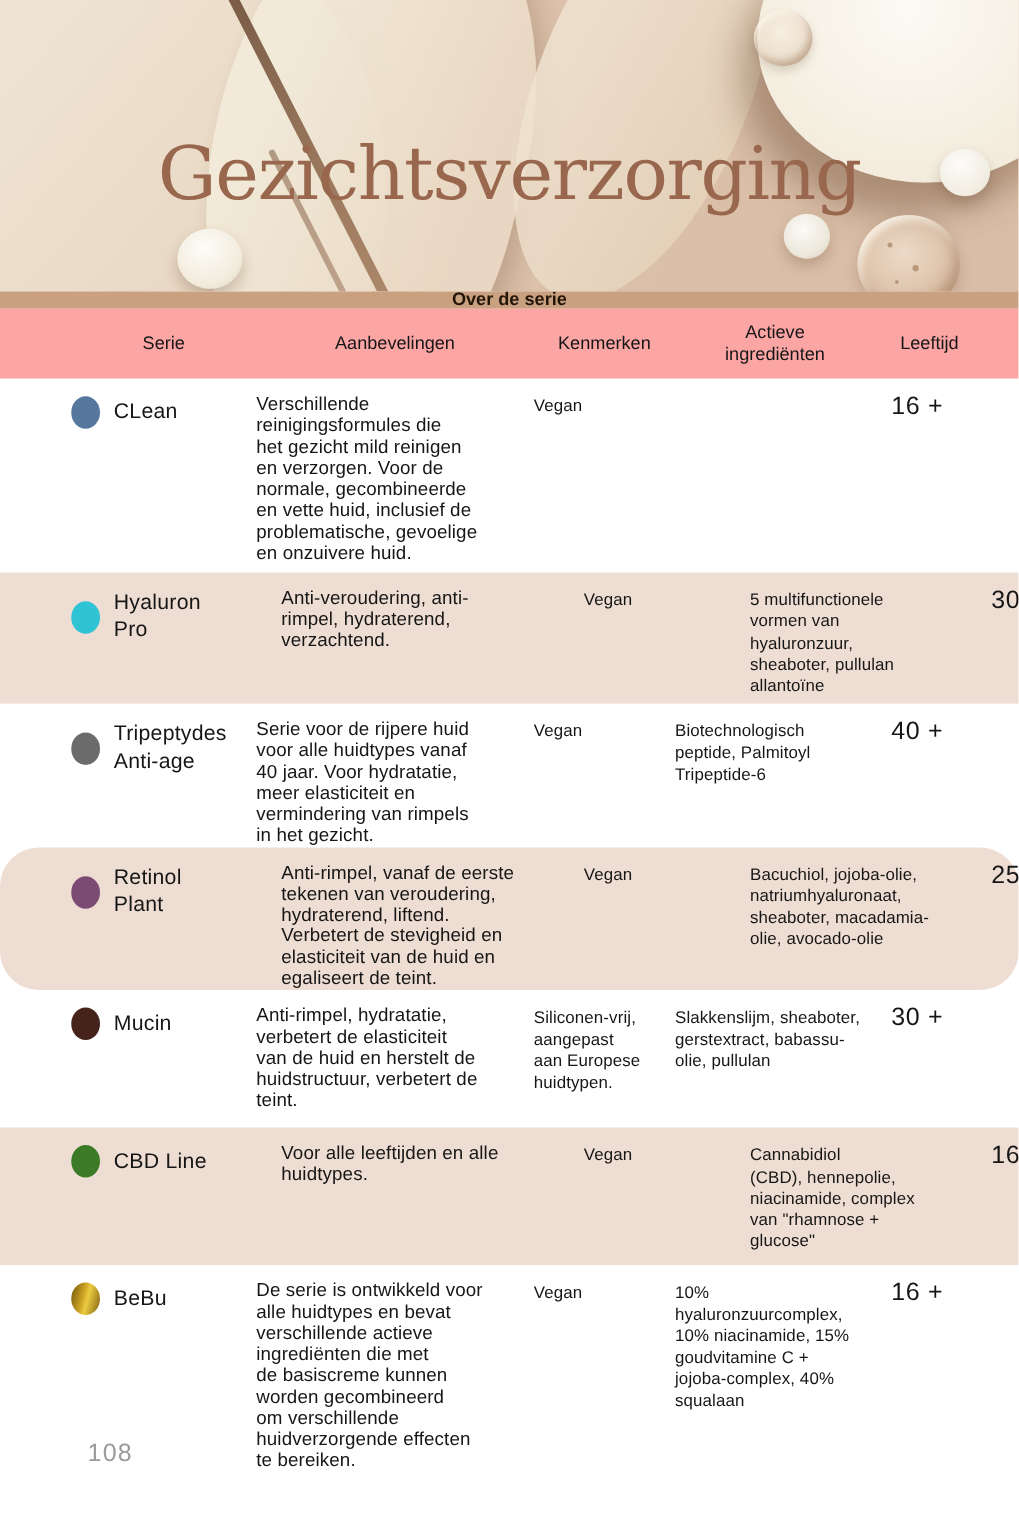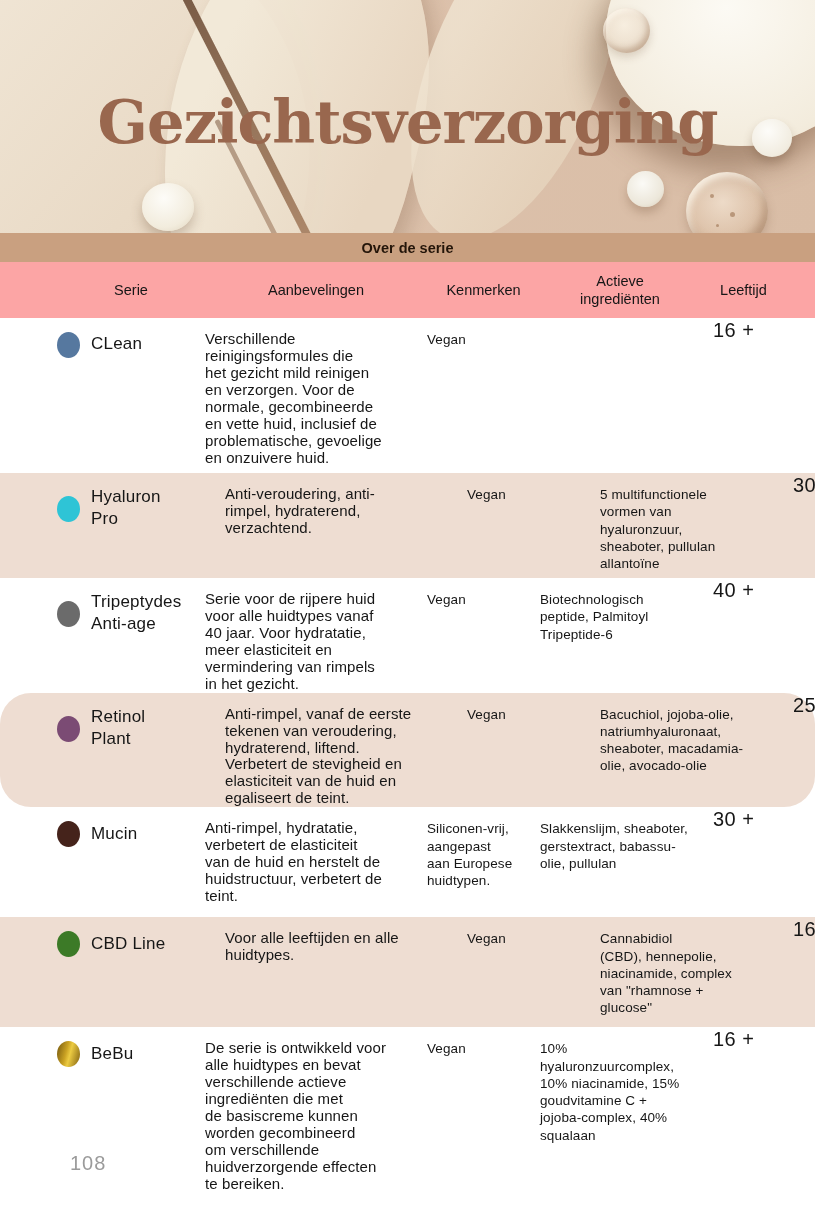--- a/index.html
+++ b/index.html
@@ -102,34 +102,34 @@
     box-shadow:inset -3px -4px 6px rgba(140,100,70,.35), inset 2px 3px 5px rgba(255,250,240,.8), 0 4px 8px rgba(120,85,60,.22);
   }
   .droplet-2 {
     left:686px; top:172px; width:82px; height:78px;
     background:radial-gradient(circle at 45% 38%, rgba(250,238,222,.6) 0%, rgba(226,200,172,.35) 55%, rgba(188,152,120,.55) 100%);
     box-shadow:inset -4px -6px 9px rgba(140,100,70,.4), inset 3px 4px 7px rgba(255,250,240,.85), 0 5px 10px rgba(120,85,60,.25);
   }
   .speck { position:absolute; border-radius:50%; background:#9b7150; opacity:.6; }
   .hero-title {
     position:absolute;
-    left:50%; top:88px;
+    left:50%; top:104px;
     transform:translateX(-50%);
     font-family:"DejaVu Serif","Liberation Serif",serif;
-    font-weight:bold;
+    font-weight:normal;
     font-size:59px;
     letter-spacing:-1px;
     white-space:nowrap;
     color:#99674e;
     text-align:right;
   }
 
   
   .band {
-    width:815px; height:29px;
+    width:815px; height:14px;
     background:#c9a080;
     display:flex; align-items:center; justify-content:center;
     font-size:14.5px; font-weight:bold; color:#241509;
   }
 
   
   .grid-row {
     display:grid;
     grid-template-columns:148px 222px 113px 160px 87px;
     padding-left:57px; padding-right:28px;
@@ -175,21 +175,21 @@
     letter-spacing:.1px;
   }
   .small-cell {
     font-size:13.5px; line-height:1.28;
     white-space:pre-line;
     letter-spacing:.1px;
   }
   .age-cell {
     font-size:20px;
     padding-left:13px;
-    padding-top:1px;
+    padding-top:11px;
     letter-spacing:.5px;
   }
 
   .page-number {
     position:absolute;
     left:70px; top:1152px;
     font-size:20px;
     color:#9b9b9b;
     letter-spacing:1px;
   }

